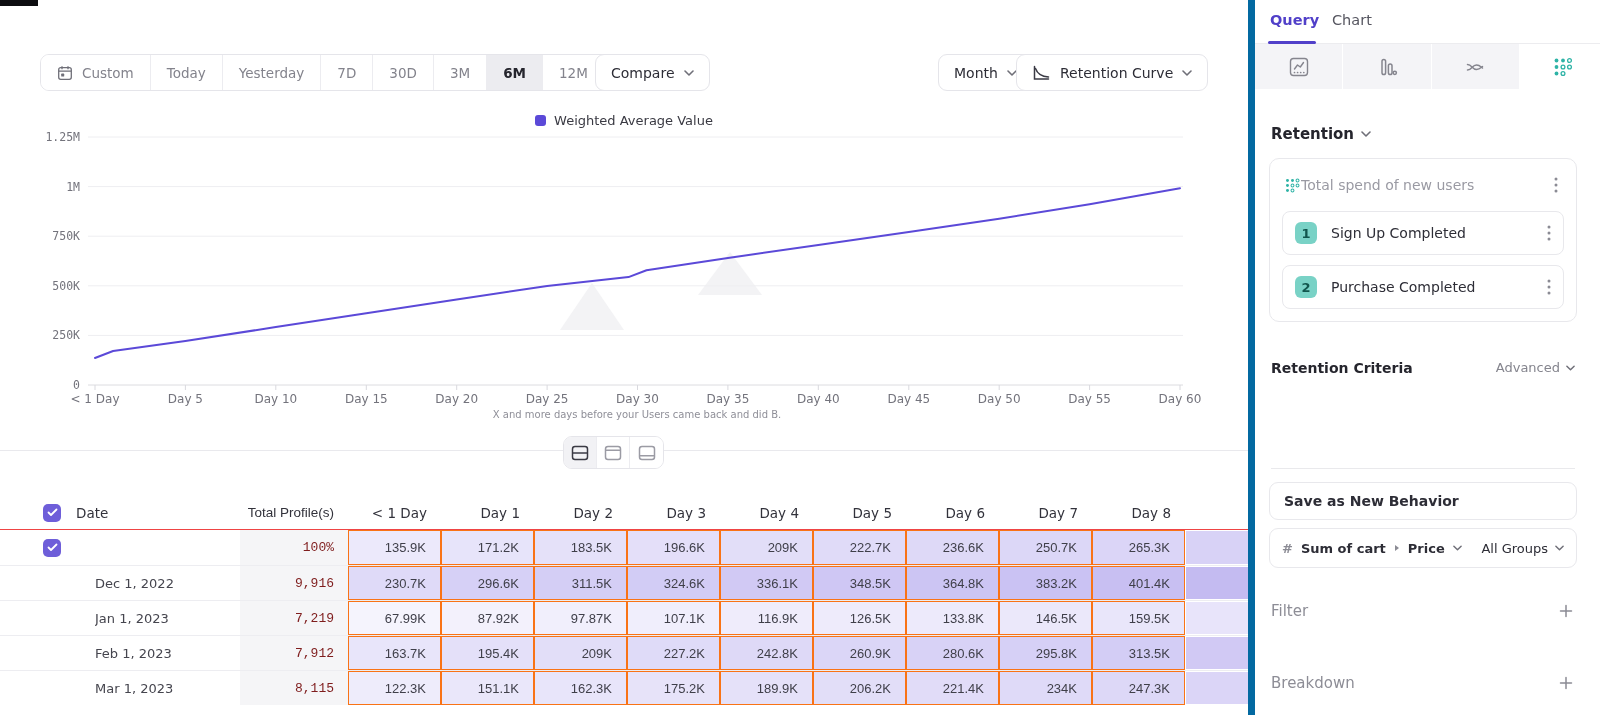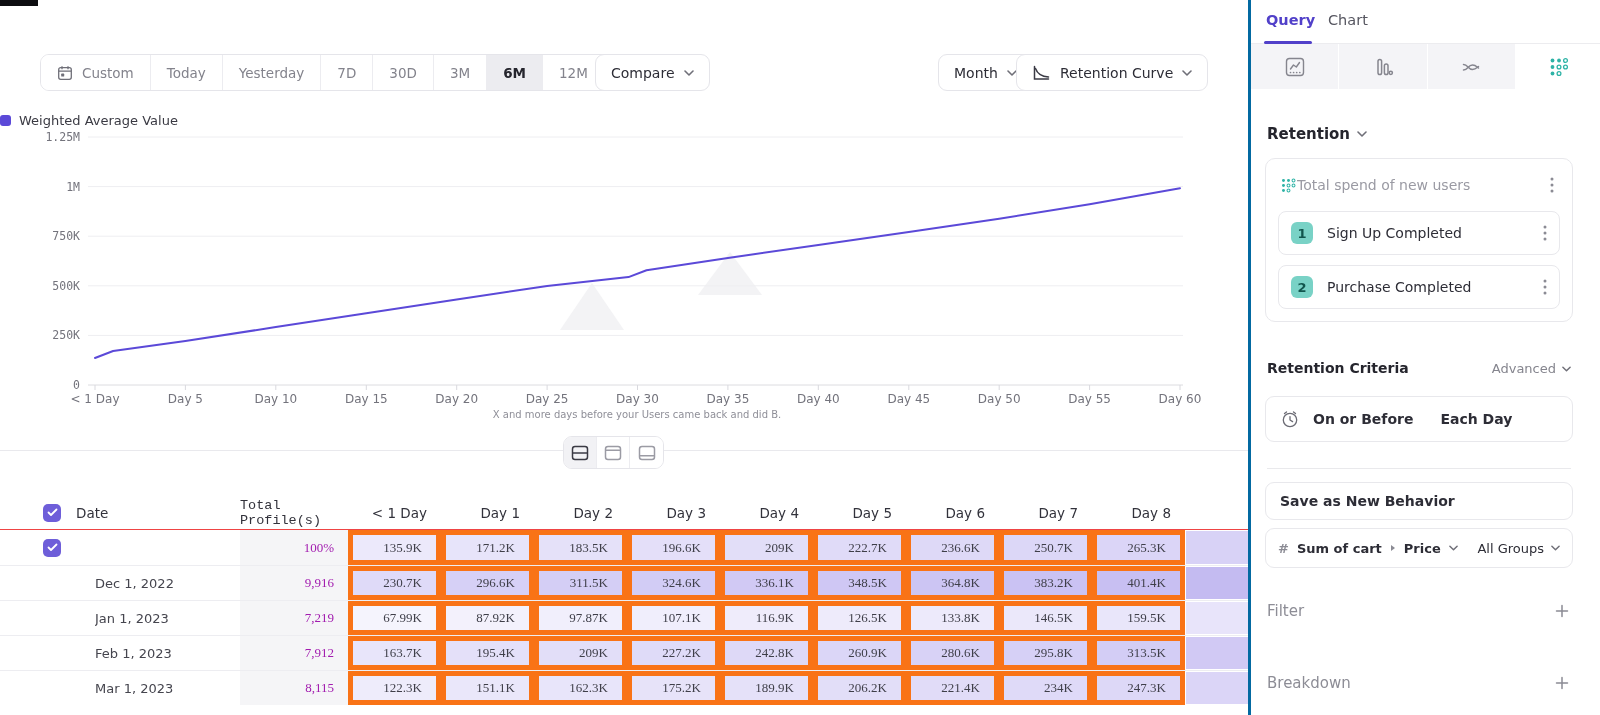--- a/index.html
+++ b/index.html
@@ -22,21 +22,21 @@
   .seg.sel{background:#ececf0;color:#25252d;font-weight:600}
   .btn{position:absolute;top:54px;display:flex;align-items:center;gap:9px;height:37px;padding:0 15px;
        border:1px solid var(--border);border-radius:9px;background:#fff;font-size:14px;color:var(--txt);
        font-family:inherit;cursor:pointer;white-space:nowrap}
   #compare{left:595px}
   #month{left:938px}
   #viewsel{left:1016px}
   .chevc{color:#6f6f78;display:flex;align-items:center}
 
   
-  .legend{position:absolute;top:113px;left:0;width:1248px;display:flex;
+  .legend{position:absolute;top:113px;left:0;width:1248px;display:flex;justify-content:center;
           align-items:center;gap:8px;font-size:13px;color:#3a3a43;cursor:pointer}
   .legend .sw{width:11px;height:11px;border-radius:3px}
   #chart{position:absolute;left:0;top:0;width:1248px;height:460px;pointer-events:none}
   .ylab{font-family:"DejaVu Sans Mono",monospace;font-size:11.5px;fill:#73737c}
   .xlab{font-family:"DejaVu Sans",sans-serif;font-size:12px;fill:#73737c}
   .caption{position:absolute;top:409px;left:0;width:1274px;text-align:center;font-size:10px;color:#8f8f98}
   .hrline{position:absolute;top:450px;left:0;width:1248px;height:1px;background:#e9e9ed}
   .toggles{position:absolute;left:563px;top:436px;display:flex;background:#fff;
            border:1px solid var(--border);border-radius:9px;overflow:hidden}
   .tgl{width:33px;height:31px;display:flex;align-items:center;justify-content:center;color:#9b9ba4;
@@ -49,34 +49,34 @@
   .trow{display:grid;grid-template-columns:40px 30px 170px 108px repeat(9,93px) 63px;height:35px}
   .trow.head{height:34px;border-bottom:1px solid #ef4444}
   .cell{display:flex;align-items:center;font-size:13px;min-width:0}
   .c-gut{grid-column:1}
   .c-check{grid-column:2;padding-left:3px}
   .c-label{grid-column:3;color:#45454e;gap:9px}
   .c-label .rowchev{color:#6f6f78;display:flex}
   .c-label.indent{padding-left:25px}
   .c-label.hcell{padding-left:6px;color:#32323b;font-size:13.5px}
   .c-total{grid-column:4;justify-content:flex-end;padding-right:14px;
-           font-family:Liberation Serif, serif;color:#a21caf;background:#f5f5f7}
-  .c-total.hcell{background:transparent;font-family:Liberation Mono, monospace;color:#32323b;font-size:13.5px}
-  .c-val{justify-content:flex-end;padding-right:14px;font-family:Liberation Serif, serif;
-         font-size:13px;color:#3f3f49;border:5px solid #f97316}
+           font-family:Liberation Mono, monospace;color:#7f1d1d;background:#f5f5f7}
+  .c-total.hcell{background:transparent;font-family:Liberation Sans, sans-serif;color:#32323b;font-size:13.5px}
+  .c-val{justify-content:flex-end;padding-right:14px;font-family:Liberation Sans, sans-serif;
+         font-size:13px;color:#3f3f49;border:1px solid #f97316}
   .c-val.hcell{border:none;background:transparent!important;font-family:"DejaVu Sans",sans-serif;
                color:#32323b;font-size:13.5px}
   .c-strip{border:1px solid #fff;border-right:none}
   .cb{width:18px;height:18px;border-radius:5px;background:var(--purple2);display:flex;
       align-items:center;justify-content:center;cursor:pointer;flex:none}
   .lbl-ell{white-space:nowrap;overflow:hidden;text-overflow:ellipsis}
 
   
   .sidebar{position:absolute;left:1248px;top:0;width:352px;height:715px;background:#fff;
-           border-left:3px solid #0369a1}
+           border-left:7px solid #0369a1}
   .sb-tabs{position:absolute;top:0;left:0;width:100%;height:44px;border-bottom:1px solid #ececef}
   .sb-tab{position:absolute;top:12px;font-size:14.5px;cursor:pointer;color:#565660}
   #tabQuery{left:15px;color:#5140c9;font-weight:600}
   #tabChart{left:77px;font-weight:500}
   .tab-underline{position:absolute;left:13px;top:41px;width:48px;height:3px;border-radius:2px;background:#5140c9}
   .icon-tabs{position:absolute;top:44px;left:0;width:352px;height:45px;display:flex}
   .itab{flex:1;display:flex;align-items:center;justify-content:center;background:#f4f4f7;
         border:none;border-right:1px solid #fff;color:#85858e;cursor:pointer;padding:0}
   .itab:last-child{border-right:none}
   .itab.active{background:#fff;color:var(--teal)}
@@ -87,21 +87,21 @@
   .bc-head{position:absolute;top:2px;left:0;right:0;height:48px;display:flex;align-items:center;
            padding:0 14px;}
   .bc-title{flex:1;font-size:14px;color:#9a9aa3;white-space:nowrap;overflow:hidden;text-overflow:ellipsis}
   .kebab-btn{background:none;border:none;padding:2px 4px;color:#8b8b94;cursor:pointer;display:flex}
   .step{position:absolute;left:12px;right:12px;height:44px;border:1px solid var(--cardb);border-radius:8px;
         display:flex;align-items:center;padding:0 8px 0 12px;gap:14px;background:#fff;cursor:pointer}
   .badge{width:22px;height:22px;border-radius:6px;background:#79d2c6;color:#11564d;font-size:13px;
          font-weight:700;display:flex;align-items:center;justify-content:center;flex:none}
   .step-label{flex:1;font-size:14px;font-weight:500;color:var(--txt);white-space:nowrap}
   .crit-row{position:absolute;top:360px;left:16px;width:304px;display:flex;justify-content:space-between;
-            align-items:flex-end}
+            align-items:flex-start}
   .crit-title{font-size:14px;font-weight:700;color:#25252d}
   .adv{display:flex;gap:6px;align-items:center;font-size:13px;color:#85858e;cursor:pointer}
   .ccard{position:absolute;top:396px;left:14px;width:308px;height:46px;border:1px solid var(--cardb);
          border-radius:9px;display:flex;align-items:center;padding:0 14px;gap:13px;cursor:pointer}
   .ccard .clockc{color:#6b6b74;display:flex}
   .ccard .cond,.ccard .freq{font-size:14px;font-weight:600;color:var(--txt)}
   .ccard .freq{margin-left:14px}
   .sb-divider{position:absolute;top:468px;left:16px;width:304px;height:1px;background:#e9e9ec}
   .save{position:absolute;top:482px;left:14px;width:308px;height:38px;border:1px solid var(--cardb);
         border-radius:9px;display:flex;align-items:center;padding:0 14px;font-size:14px;font-weight:600;
@@ -498,31 +498,20 @@
       <span class="adv">
         <span>Advanced</span>
         <span class="chevc">
           <svg width="9" height="6" viewBox="0 0 10 6">
               <path d="M1 1l4 4 4-4" fill="none" stroke="currentColor" stroke-width="1.6" stroke-linecap="round" stroke-linejoin="round"></path>
             </svg>
         </span>
       </span>
     </div>
 
-    <div class="ccard">
-      <span class="clockc">
-        <svg width="20" height="20" viewBox="0 0 20 20" fill="none" stroke="currentColor" stroke-width="1.3">
-            <circle cx="10" cy="11" r="6.7"></circle>
-            <path d="M10 7.6V11l2.6 1.6" stroke-linecap="round" stroke-linejoin="round"></path>
-            <path d="M4.5 4.5L6.5 3M15.5 4.5L13.5 3" stroke-linecap="round"></path>
-          </svg>
-      </span>
-      <span class="cond">On or Before</span>
-      <span class="freq">Each Day</span>
-    </div>
 
     <div class="sb-divider"></div>
 
     <button class="save">Save as New Behavior</button>
 
     <div class="measure">
       <span class="m-hash">#</span>
       <span class="m-ev">Sum of cart</span>
       <span class="caretc">
         <svg width="6" height="8" viewBox="0 0 6 8" fill="currentColor">

